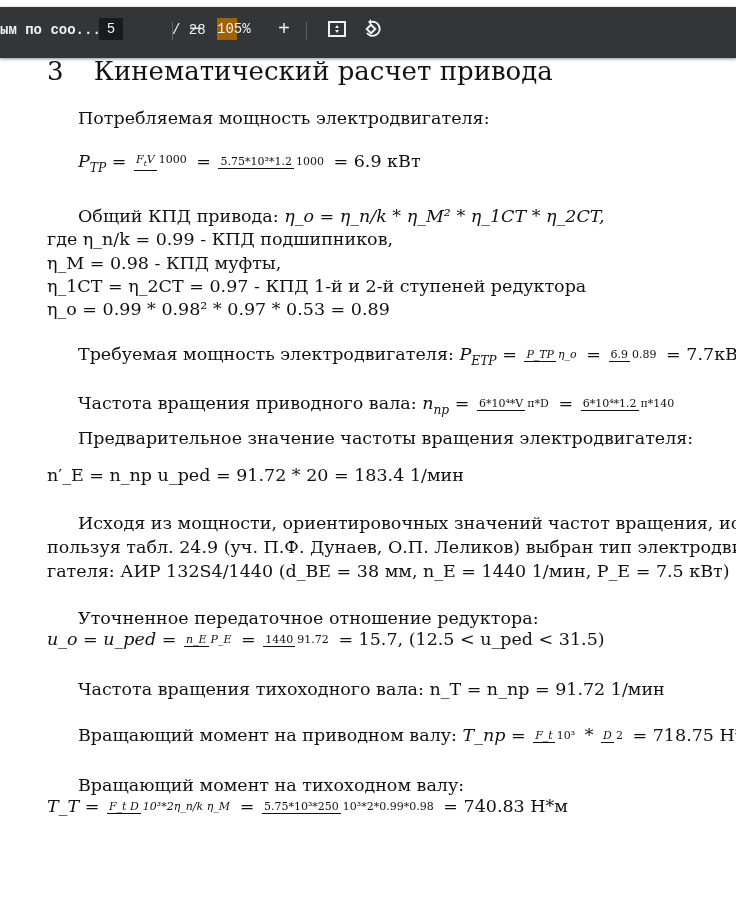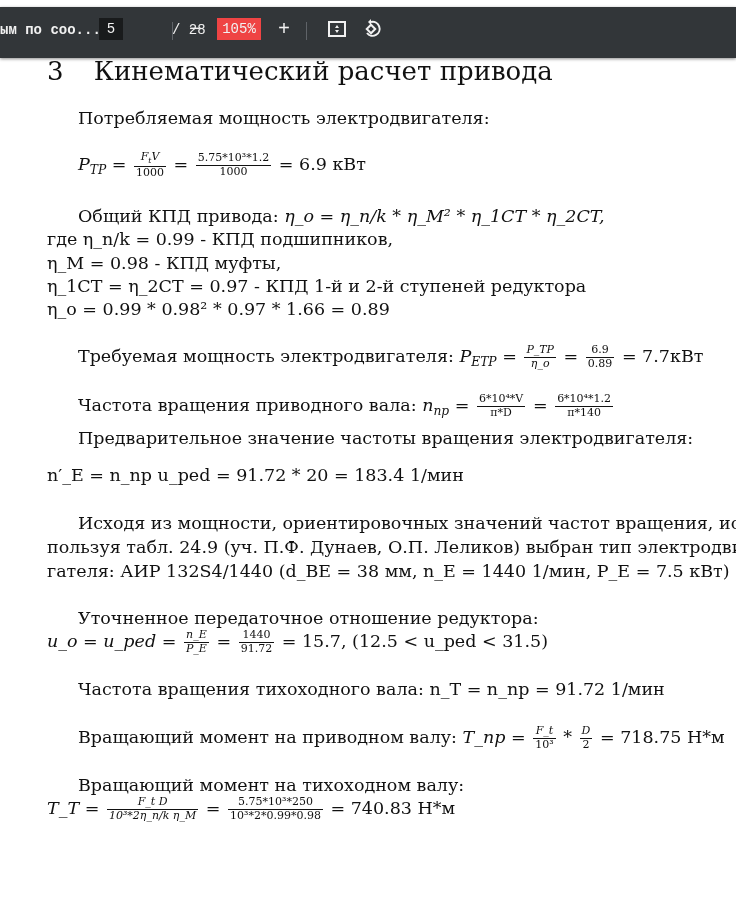--- a/index.html
+++ b/index.html
@@ -3,27 +3,27 @@
   <meta charset="utf-8">
   <style>
     html, body { margin:0; padding:0; }
     body { width:736px; height:899px; overflow:hidden; background:#ffffff; position:relative; font-family:"DejaVu Serif", serif; color:#111; }
     .toolbar { position:absolute; left:0; top:7px; width:736px; height:51px; background:#323639; color:#f1f1f1; font-family:Liberation Mono, monospace; box-shadow:0 1px 3px rgba(0,0,0,0.45); z-index:2; }
     .tb-title { position:absolute; left:0; top:15px; font-size:14px; font-weight:bold; white-space:nowrap; }
     .tb-page { position:absolute; left:99px; top:11px; width:24px; height:22px; background:#191b1c; font-size:14px; text-align:center; line-height:22px; }
     .tb-total { position:absolute; left:128px; top:15px; font-size:14px;margin-left:44px; }
     .tb-sep { position:absolute; top:15px; width:1px; height:18px; background:#5f6368; }
     .tb-btn { position:absolute; top:10px; width:24px; height:24px; display:flex; align-items:center; justify-content:center; font-size:20px; cursor:pointer; }
-    .tb-zoom { position:absolute; left:217px; top:11px; width:44px; height:22px; background:#ef4444; font-size:14px; text-align:center; line-height:22px; }
+    .tb-zoom { position:absolute; left:217px; top:11px; width:20px; height:22px; background:#a16207; font-size:14px; text-align:center; line-height:22px; }
     .page { position:absolute; left:0; top:51px; width:736px; height:848px; background:#fff; }
     .line { position:absolute; white-space:nowrap; font-size:17.5px; }
     .h { font-weight:normal; font-size:26px; }
     .i { font-style:italic; }
     sub, sup { font-size:0.7em; }
-    .frac { display:inline-flex; flex-direction:column; vertical-align:middle; text-align:center; font-size:11px; line-height:1.15; margin:0 2px; }
+    .frac { display:inline-flex; flex-direction:row; vertical-align:middle; text-align:center; font-size:11px; line-height:1.15; margin:0 2px; }
     .frac .num { border-bottom:1px solid #111; padding:0 2px; }
     .frac .den { padding:0 2px; }
   </style>
 </head>
 <body>
 
 <div class="toolbar">
   <span class="tb-title">ым по соо...</span>
   <span class="tb-page">5</span>
   <span class="tb-total">/ 28</span>
@@ -67,21 +67,21 @@
       </span>
     <span>= 6.9 кВт</span>
   </div>
 
   <div class="line" style="left:78px;top:155px">
     <span>Общий КПД привода: </span><span class="i">η_o = η_n/k * η_M² * η_1CT * η_2CT,</span>
   </div>
   <div class="line" style="left:47px;top:178px">где η_n/k = 0.99 - КПД подшипников,</div>
   <div class="line" style="left:47px;top:202px">η_M = 0.98 - КПД муфты,</div>
   <div class="line" style="left:47px;top:225px">η_1CT = η_2CT = 0.97 - КПД 1-й и 2-й ступеней редуктора</div>
-  <div class="line" style="left:47px;top:248px">η_o = 0.99 * 0.98² * 0.97 * 1.66 = 0.89</div>
+  <div class="line" style="left:47px;top:248px">η_o = 0.99 * 0.98² * 0.97 * 0.53 = 0.89</div>
 
   <div class="line" style="left:78px;top:293px">
     <span>Требуемая мощность электродвигателя: </span><span class="i">P</span><sub class="i">ETP</sub> =
     <span class="frac">
         <span class="num i">P_TP</span>
         <span class="den i">η_o</span>
       </span> =
     <span class="frac">
         <span class="num">6.9</span>
         <span class="den">0.89</span>

